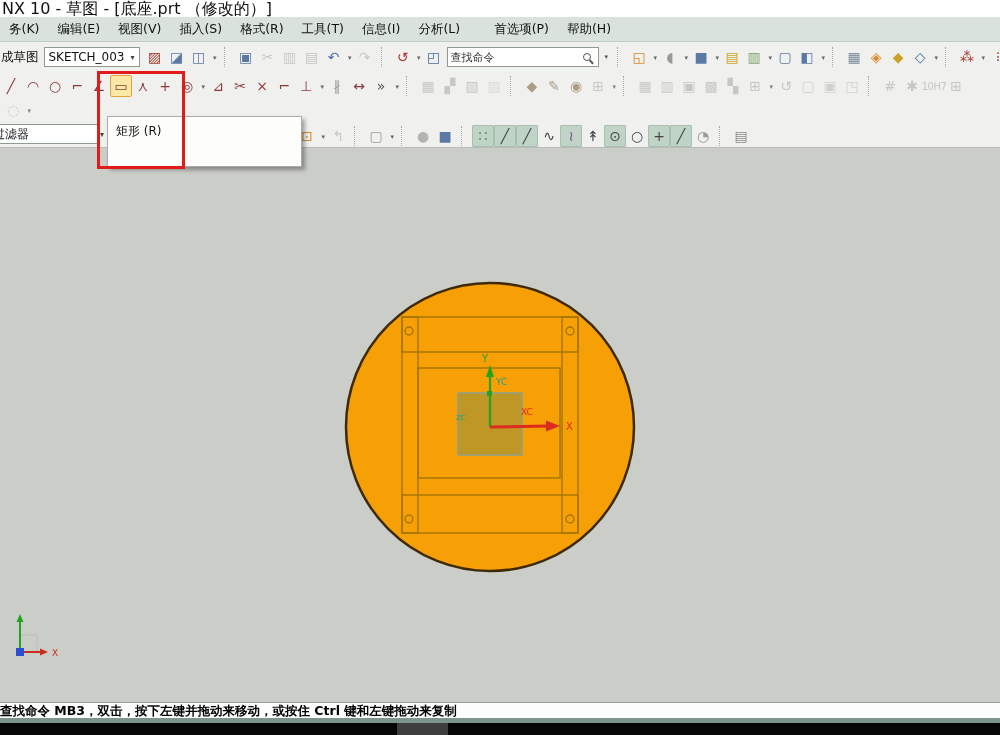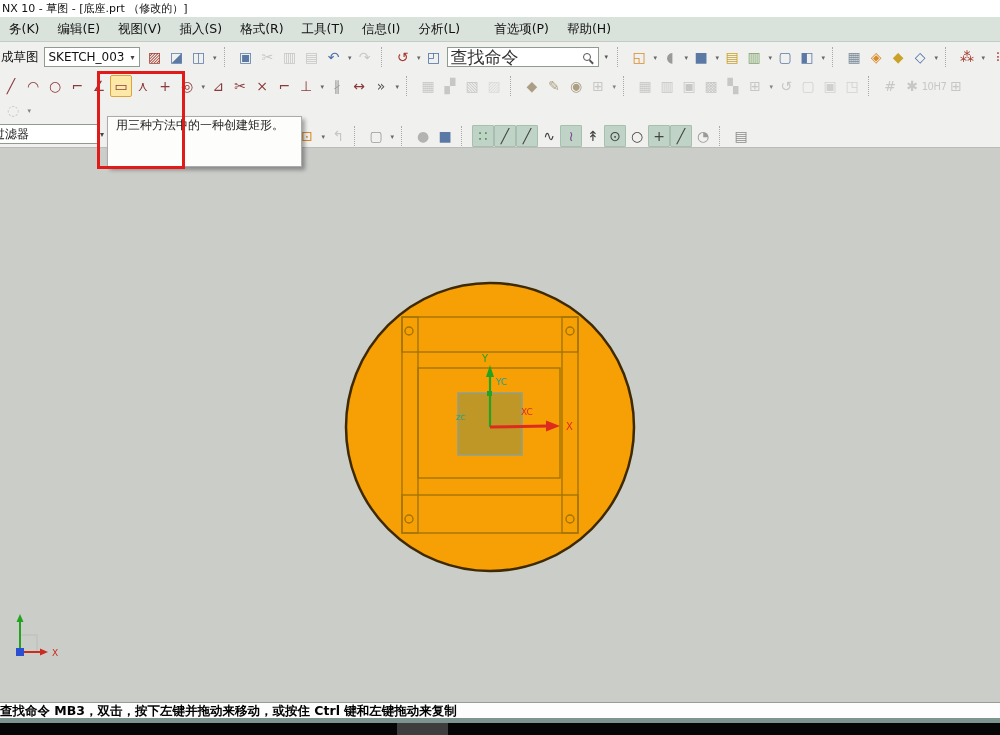--- a/index.html
+++ b/index.html
@@ -1,20 +1,20 @@
 <!DOCTYPE html>
 <html><head>
 <meta charset="utf-8">
 <style>
   * { box-sizing: border-box; margin: 0; padding: 0; }
   html,body { width:1000px; height:735px; overflow:hidden; }
   body { position:relative; font-family:"DejaVu Sans","Liberation Sans",sans-serif; background:#CBCDC9; }
 
   .titlebar { position:absolute; top:0; left:0; width:1000px; height:17px; background:#FFFFFF;
-              font-size:11px; line-height:17px; color:#111; padding-left:2px; white-space:nowrap; }
+              font-size:16px; line-height:17px; color:#111; padding-left:2px; white-space:nowrap; }
 
   .menubar { position:absolute; top:17px; left:0; width:1000px; height:25px; background:#D9E2DB;
              display:flex; align-items:center; font-size:12.5px; color:#111;
              border-bottom:1px solid #C2CCC4; }
   .menu-item { padding:0 9px; height:100%; line-height:24px; white-space:nowrap; }
   .menu-item.gap { margin-left:16px; }
 
   .trow { position:absolute; left:0; width:1000px; background:#F0F0EE; display:flex; align-items:center; }
   .row1 { top:42px; height:30px; }
   .row2 { top:72px; height:28px; }
@@ -34,21 +34,21 @@
   .tbi.active { background:#BFD3C6; border:1px solid #A8BFAF; border-radius:1px; }
   .tbsep { width:8px; height:20px; border-left:1px dotted #A9A9A9; margin:0 3px 0 5px; flex:0 0 auto; }
 
   .combo { height:20px; background:#FFFFFF; border:1px solid #8E9C8E; font-size:12px; color:#111;
            display:flex; align-items:center; padding:0 4px; position:relative; white-space:nowrap;justify-content:space-between; }
   .combo .arrow { margin-left:auto; font-size:8px; color:#444; padding-left:6px; }
   .sketch-combo { width:100px; margin-right:4px; }
 
   .searchbox { width:152px; height:20px; background:#fff; border:1px solid #8E9C8E; display:flex;
                align-items:center; margin:0 2px; padding:0 3px; }
-  .searchbox input { flex:1; border:none; outline:none; font-size:17px; color:#222;
+  .searchbox input { flex:1; border:none; outline:none; font-size:11px; color:#222;
                      font-family:inherit; background:transparent; min-width:0; }
   .searchbox input::placeholder { color:#333; opacity:1; }
   .mag { width:8px; height:8px; border:1.5px solid #555; border-radius:50%; position:relative;
          display:inline-block; margin-right:4px; }
   .mag::after { content:""; position:absolute; width:5px; height:1.5px; background:#555;
                 transform:rotate(45deg); right:-4px; bottom:-2px; }
   .dd-alone { font-size:7px; color:#555; padding:0 4px; }
 
   .filter-combo { position:absolute; left:-24px; top:4px; width:122px; }
   .filter-arrow { position:absolute; left:100px; top:10px; font-size:8px; color:#444; }
@@ -424,21 +424,21 @@
       <polygon points="20,466 16.5,474 23.5,474" fill="#23A31F"></polygon>
       <line x1="20" y1="504" x2="42" y2="504" stroke="#CC2B1D" stroke-width="2"></line>
       <polygon points="48,504 40,500.5 40,507.5" fill="#CC2B1D"></polygon>
       <rect x="16" y="500" width="8" height="8" fill="#2B4FD0"></rect>
       <text x="52" y="508" fill="#CC2B1D" font-size="9">X</text>
     </g>
   </svg>
 </div>
 
 <div class="tooltip">
-  <div class="tt-desc">用三种方法中的一种创建矩形。</div>
+  <div class="tt-title">矩形 (R)</div>
 </div>
 
 <div class="annotation"></div>
 
 <div class="statusbar">
   <span>查找命令 MB3，双击，按下左键并拖动来移动，或按住 Ctrl 键和左键拖动来复制</span>
 </div>
 <div class="strip"></div>
 <div class="blackbar">
   <div class="task-item"></div>

